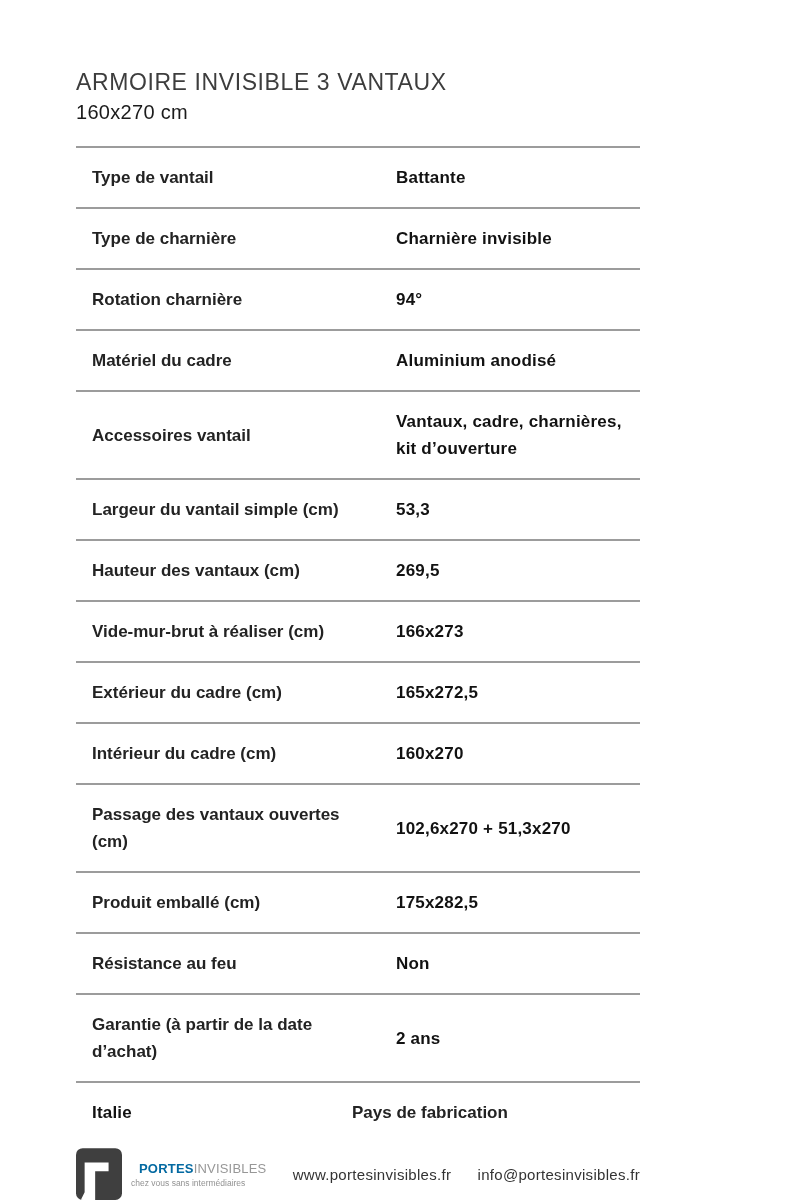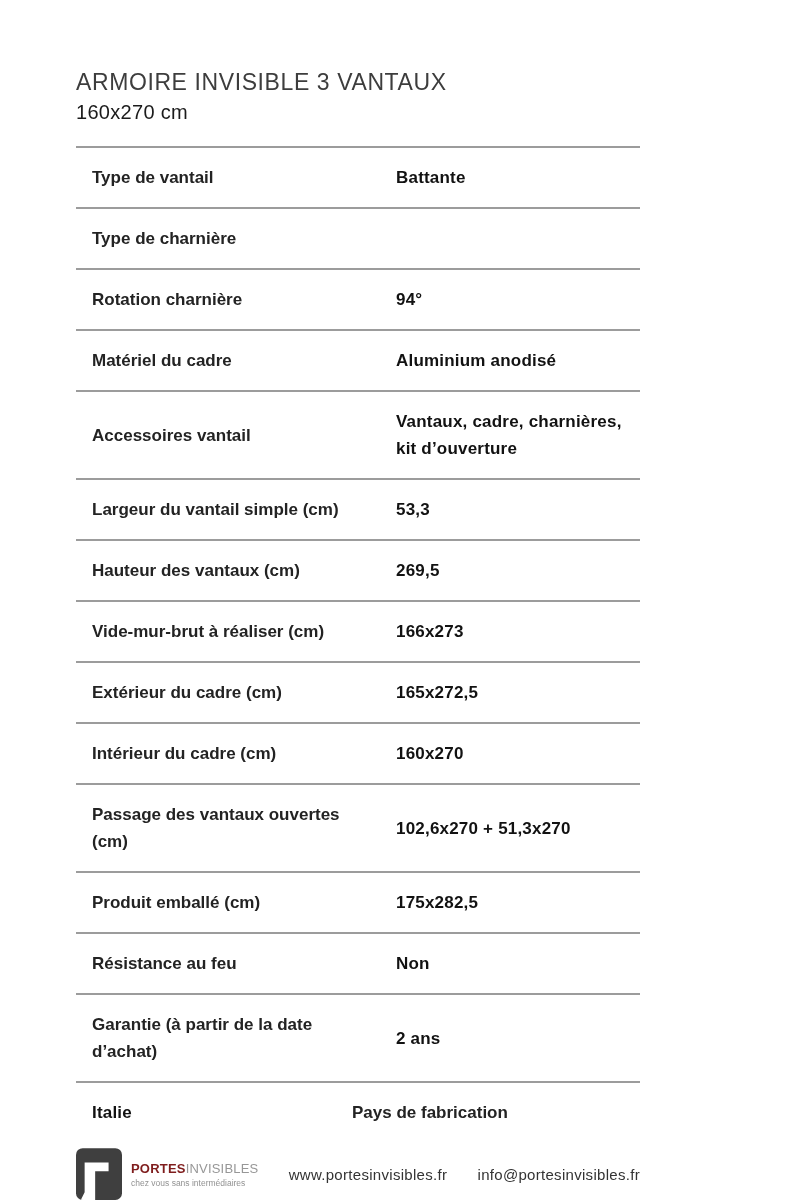--- a/index.html
+++ b/index.html
@@ -71,21 +71,21 @@
     align-items: center;
   }
   .brand-icon { display: block; }
   .brand-text { margin-left: 9px; }
   .brand-name {
     font-size: 13px;
     letter-spacing: 0.2px;
     line-height: 15px;
     white-space: nowrap;
   }
-  .brand-name .primary { font-weight: 700; color: #7f1d1d; }
+  .brand-name .primary { font-weight: 700; color: #0369a1; margin-left: 8px; }
   .brand-name .secondary { font-weight: 500; color: #979797; margin-top: 12px; }
   .brand-tagline {
     font-size: 8.5px;
     color: #929292;
     margin-top: 2px;
     white-space: nowrap;
   }
   .footer-link {
     font-size: 15px;
     color: #333;
@@ -102,20 +102,21 @@
   <div class="product-size">160x270 cm</div>
 
   <div class="spec-table">
 
   <div class="row">
         <div class="cell label">Type de vantail</div>
         <div class="cell value">Battante</div>
       </div>
       <div class="row">
         <div class="cell label">Type de charnière</div>
+        <div class="cell value">Charnière invisible</div>
       </div>
       <div class="row">
         <div class="cell label">Rotation charnière</div>
         <div class="cell value">94°</div>
       </div>
       <div class="row">
         <div class="cell label">Matériel du cadre</div>
         <div class="cell value">Aluminium anodisé</div>
       </div>
       <div class="row">

